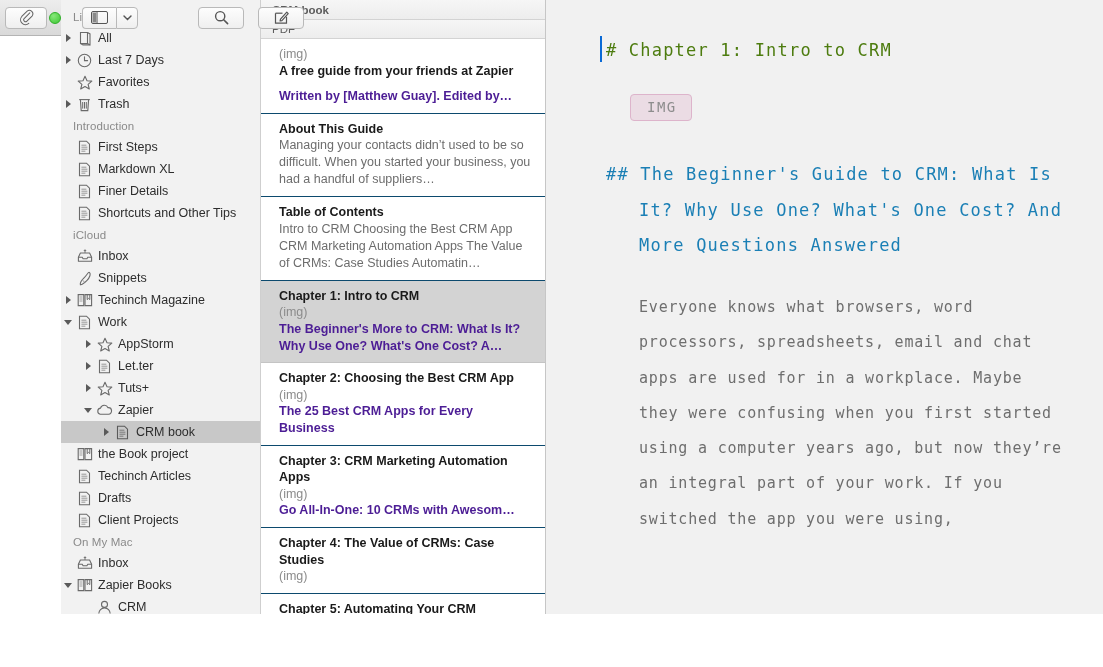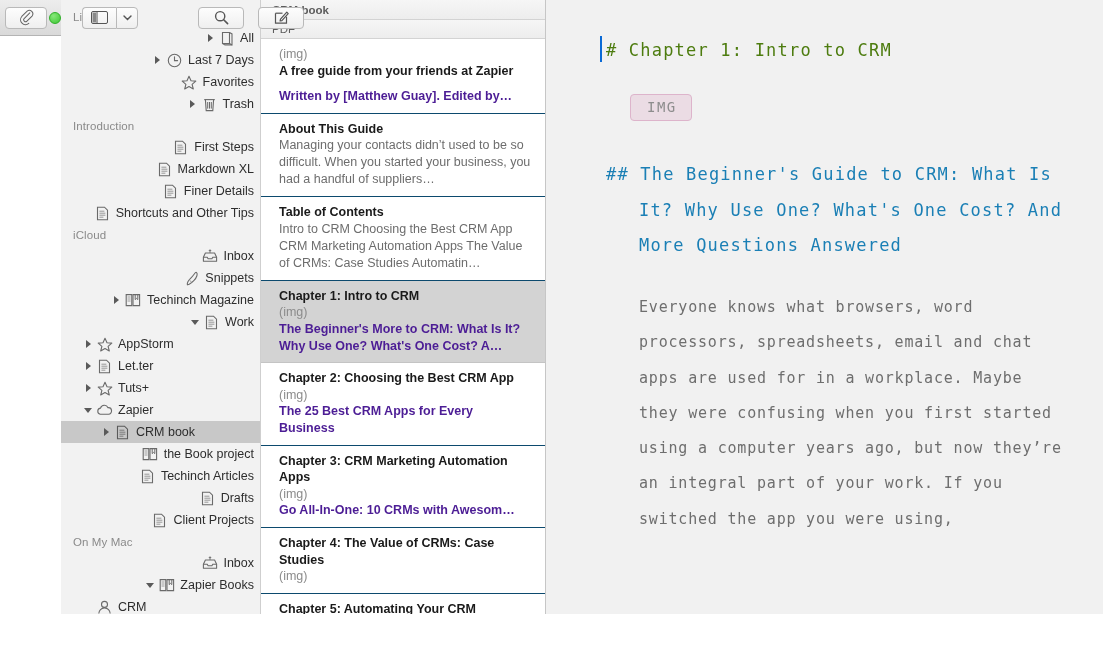--- a/index.html
+++ b/index.html
@@ -67,21 +67,21 @@
     white-space: nowrap;
     color: #2d2d2d;
   }
   .sb-row.sel { background: #c8c8c8; }
   .sb-tw { width: 14px; flex: 0 0 14px; display:flex; align-items:center; justify-content:center; }
   .sb-ico { width: 19px; flex: 0 0 19px; display:flex; align-items:center; justify-content:center; margin-right: 4px; }
   .sb-label { font-size: 12.5px; line-height: 1; }
   .tri { width:0; height:0; }
   .tri.r { border-left: 5px solid #5a5a5a; border-top: 4px solid transparent; border-bottom: 4px solid transparent; }
   .tri.d { border-top: 5px solid #5a5a5a; border-left: 4px solid transparent; border-right: 4px solid transparent; }
-  .ind-0 { padding-left: 0; justify-content: flex-end; }
+  .ind-0 { padding-left: 0; }
   .ind-1 { padding-left: 20px; }
   .ind-2 { padding-left: 38px; }
 
   
   .listpane {
     width: 285px; flex: 0 0 285px;
     border-right: 1px solid #c6c6c6;
     background: #ffffff;
     display: flex; flex-direction: column;
     overflow: hidden;

